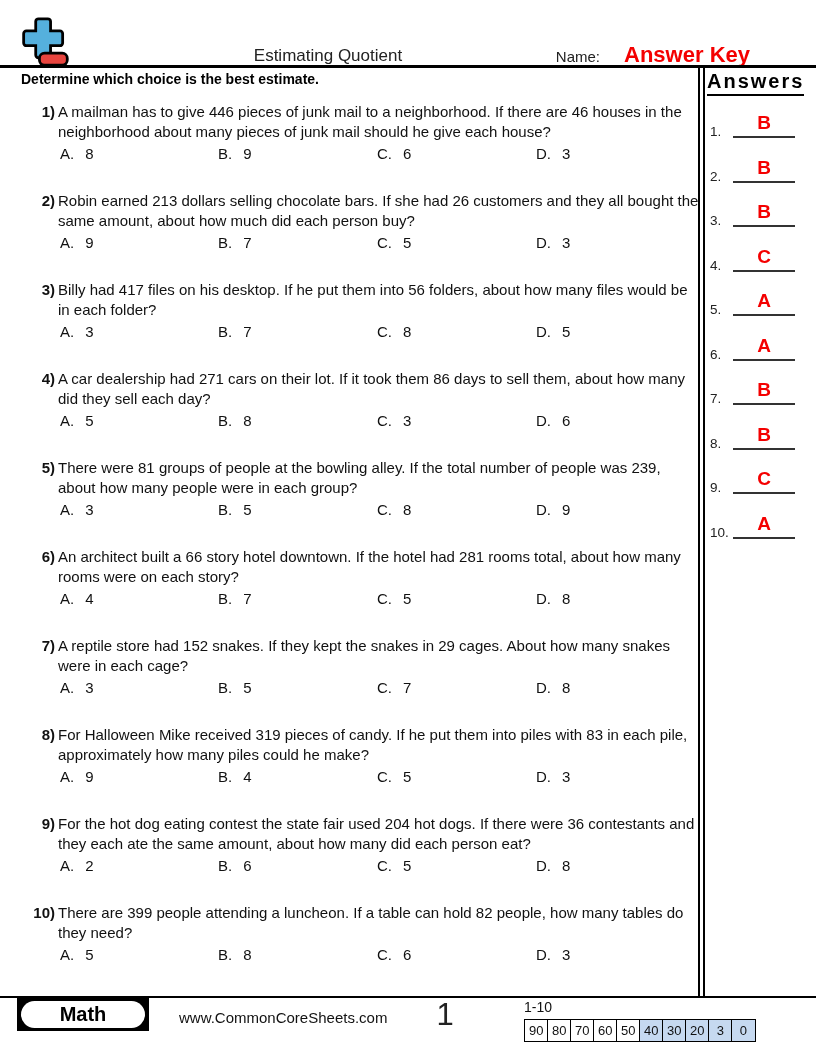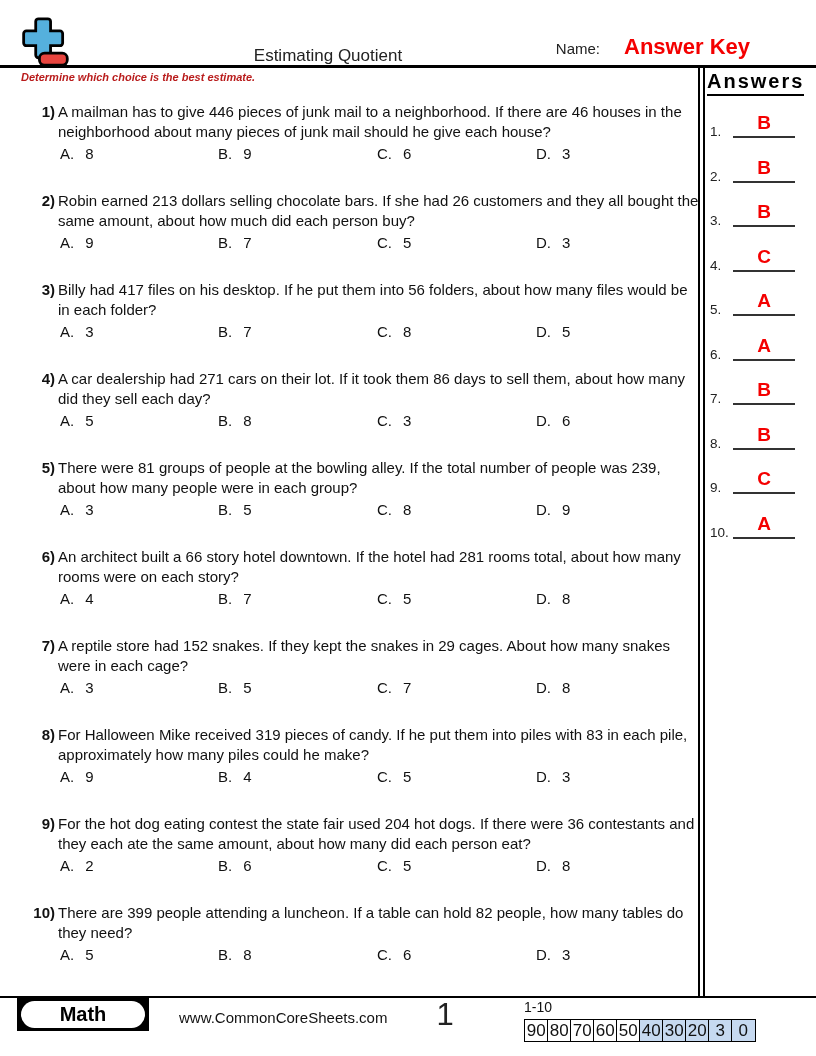--- a/index.html
+++ b/index.html
@@ -6,25 +6,25 @@
   html,body { background:#ffffff; }
   body {
     width:816px; height:1056px; position:relative; overflow:hidden;
     font-family:"Liberation Sans", sans-serif; color:#111;
   }
 
   
   .logo { position:absolute; left:19px; top:16px; width:52px; height:52px; }
   .page-title { position:absolute; left:0; top:46px; width:656px; text-align:center;
     font-size:17px; color:#222; }
-  .name-row { position:absolute; right:66px; top:34px; display:flex; align-items:baseline; gap:24px; }
+  .name-row { position:absolute; right:66px; top:42px; display:flex; align-items:baseline; gap:24px; }
   .name-label { font-size:15px; color:#222; }
   .name-value { font-size:22px; font-weight:bold; color:var(--accent_red,#f40000); }
   .header-rule { position:absolute; left:0; top:65px; width:816px; height:3px; background:#000; }
-  .instruction { position:absolute; left:21px; top:71px; font-size:11px; font-weight:bold; color:#b91c1c;font-style:italic; }
+  .instruction { position:absolute; left:21px; top:71px; font-size:14px; font-weight:bold; color:#000000; }
 
   
   .vsep { position:absolute; left:698px; top:66px; height:931px; width:7px;
     border-left:2px solid #000; border-right:2px solid #000; }
   .answers-title { position:absolute; left:707px; top:70px; font-size:20px; font-weight:bold;
     letter-spacing:2px; color:#000; border-bottom:2.5px solid #000; padding-bottom:1px; }
   .ans-row { position:absolute; left:708px; width:100px; height:30px; }
   .ans-num { position:absolute; left:2px; bottom:-1px; font-size:13.5px; color:#222; }
   .ans-line { position:absolute; left:25px; bottom:0; width:62px; text-align:center;
     border-bottom:2px solid #333; font-size:19px; font-weight:bold; color:var(--accent_red,#f40000);
@@ -47,21 +47,21 @@
   .brand-oval { position:absolute; left:4px; top:3px; right:4px; bottom:3px; background:#fff;
     border-radius:15px; display:flex; align-items:center; justify-content:center;
     font-size:20px; font-weight:bold; color:#000; }
   .site-url { position:absolute; left:179px; top:1009px; font-size:15px; color:#111; }
   .page-num { position:absolute; left:400px; top:997px; width:90px; text-align:center;
     font-size:31px; color:#222; }
   .score-strip { position:absolute; left:524px; top:996px; display:flex; align-items:flex-start;flex-direction:column; }
   .score-range { font-size:14px; margin-right:7px; line-height:23px; color:#111; }
   .score-cells { display:flex; }
   .score-cells .cell { width:24.5px; height:23px; border:1.5px solid #000; margin-left:-1.5px;
-    display:flex; align-items:center; justify-content:center; font-size:17px; background:#fff; color:#111; }
+    display:flex; align-items:center; justify-content:center; font-size:13px; background:#fff; color:#111; }
   .score-cells .cell:first-child { margin-left:0; }
   .score-cells .cell.hl { background:var(--score_highlight,#c6d9f0); }
 </style>
 </head>
 <body>
 
 <svg class="logo" viewBox="0 0 56 56">
   <path d="M21,3 h10 a3,3 0 0 1 3,3 v10 h10 a3,3 0 0 1 3,3 v10 a3,3 0 0 1 -3,3 h-10 v10 a3,3 0 0 1 -3,3 h-10 a3,3 0 0 1 -3,-3 v-10 h-10 a3,3 0 0 1 -3,-3 v-10 a3,3 0 0 1 3,-3 h10 v-10 a3,3 0 0 1 3,-3 z" fill="#55b0dd" stroke="#000" stroke-width="3"></path>
   <rect x="22" y="40" width="30" height="13" rx="5.5" fill="#e8453f" stroke="#000" stroke-width="3"></rect>
 </svg>

